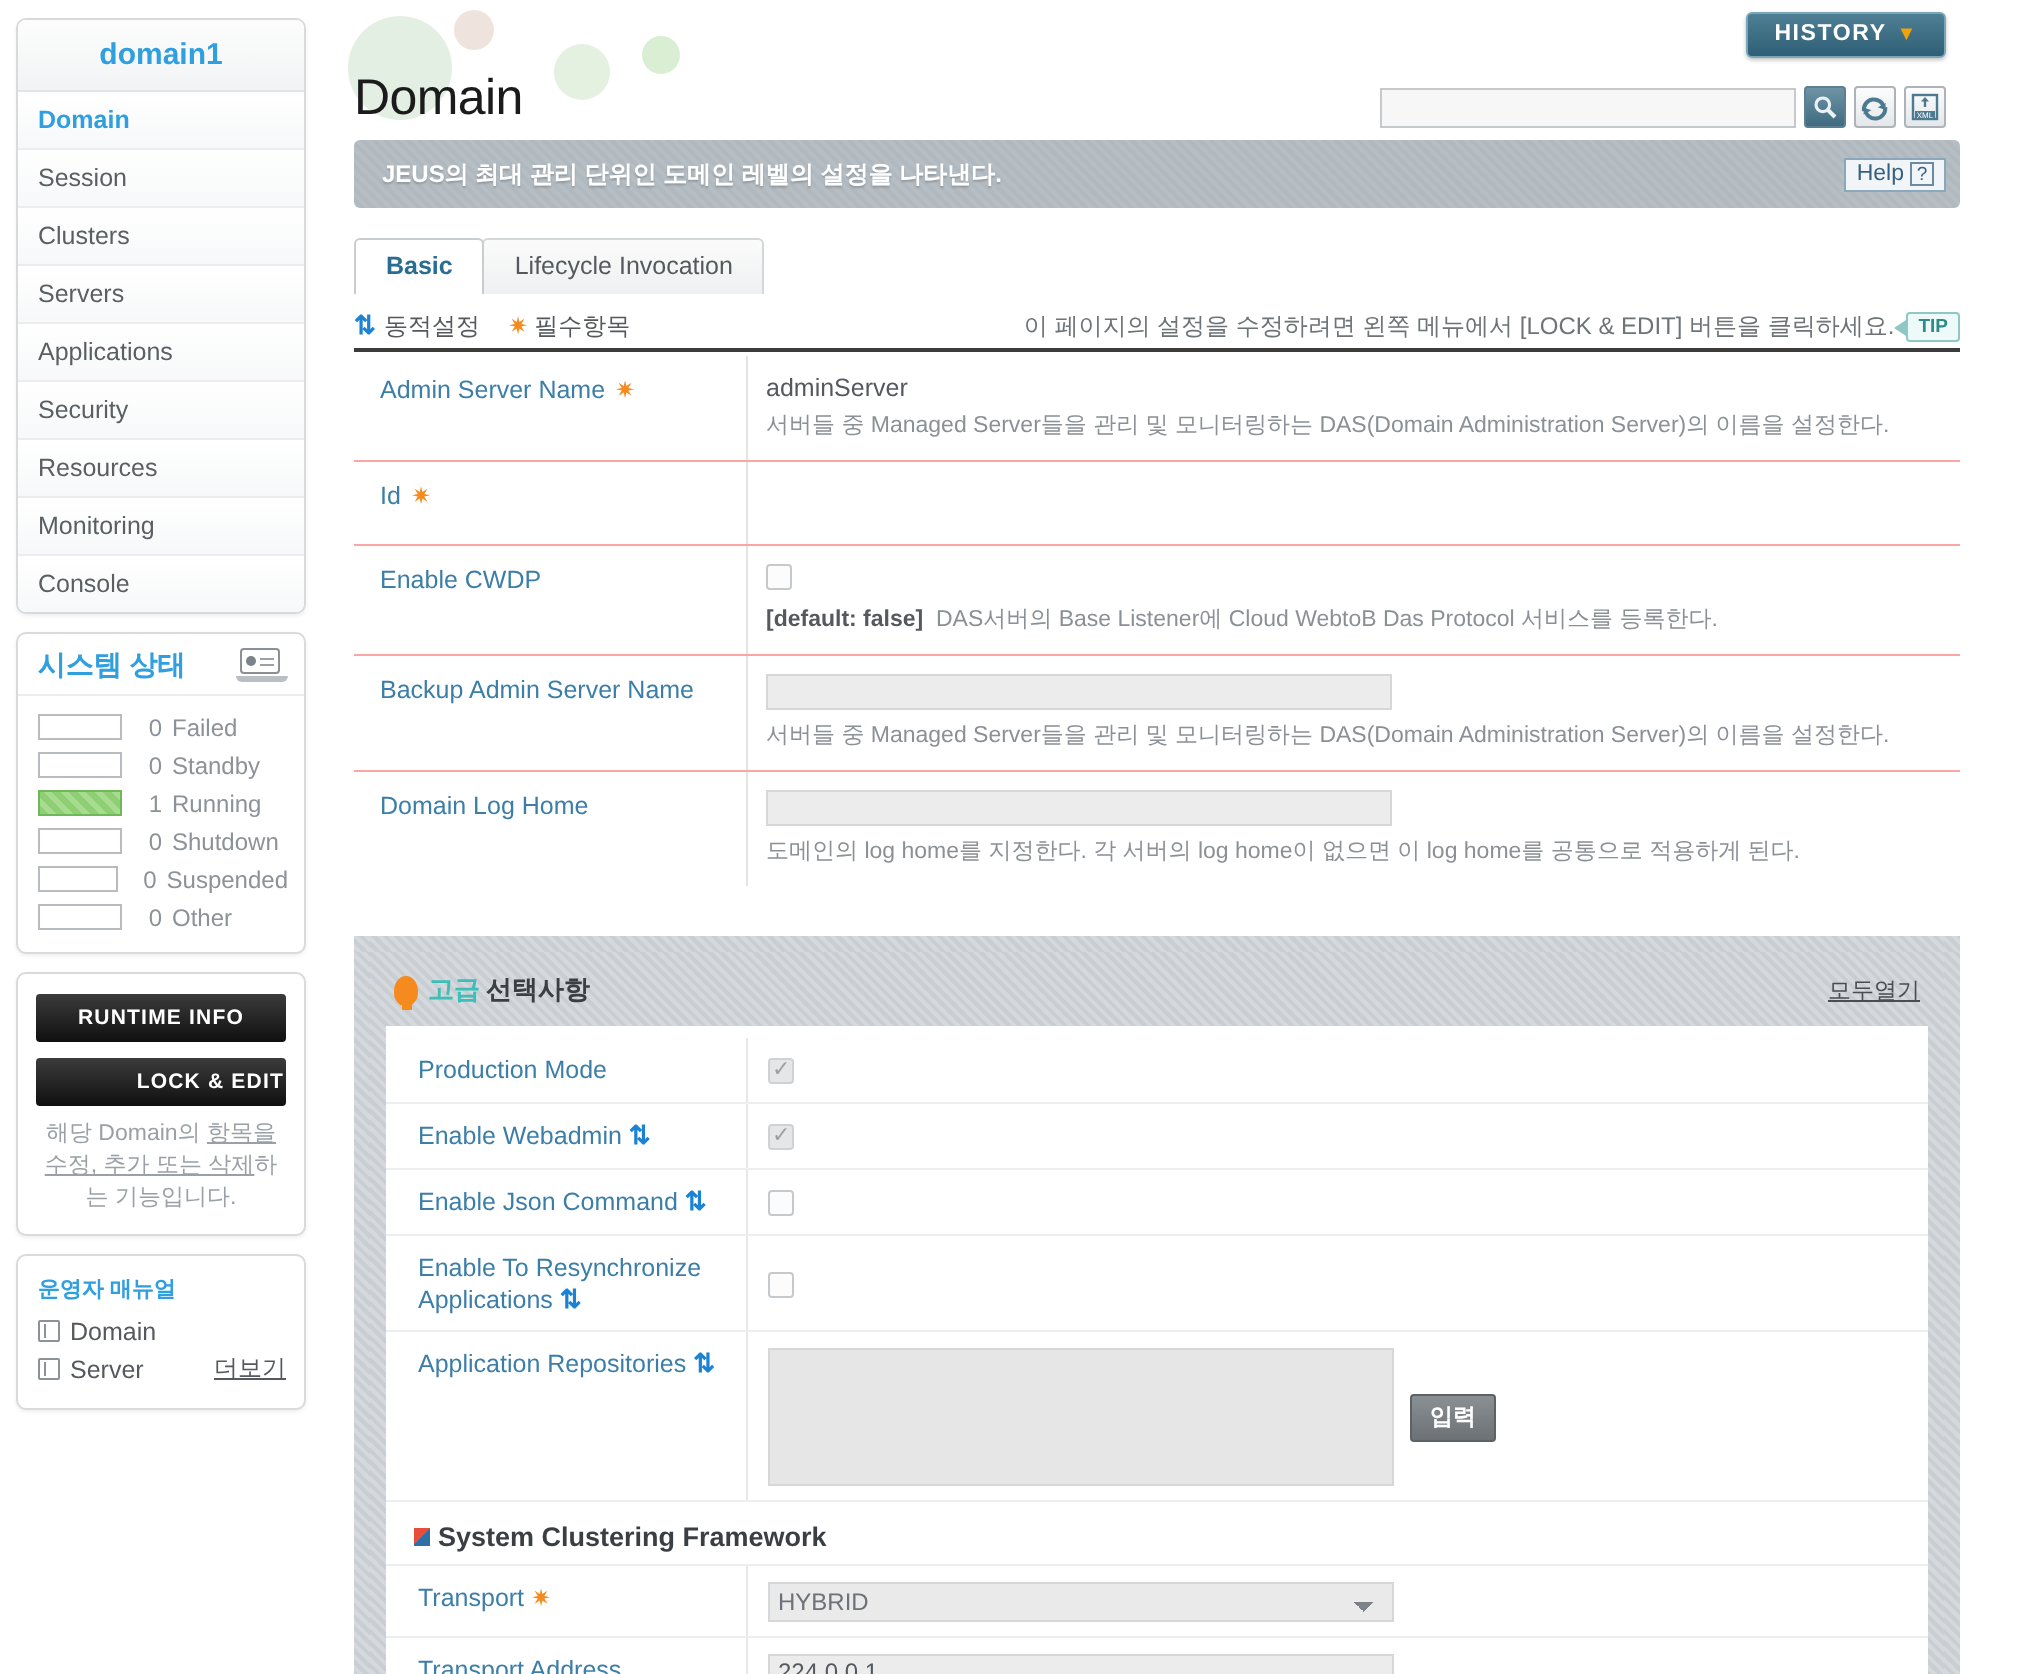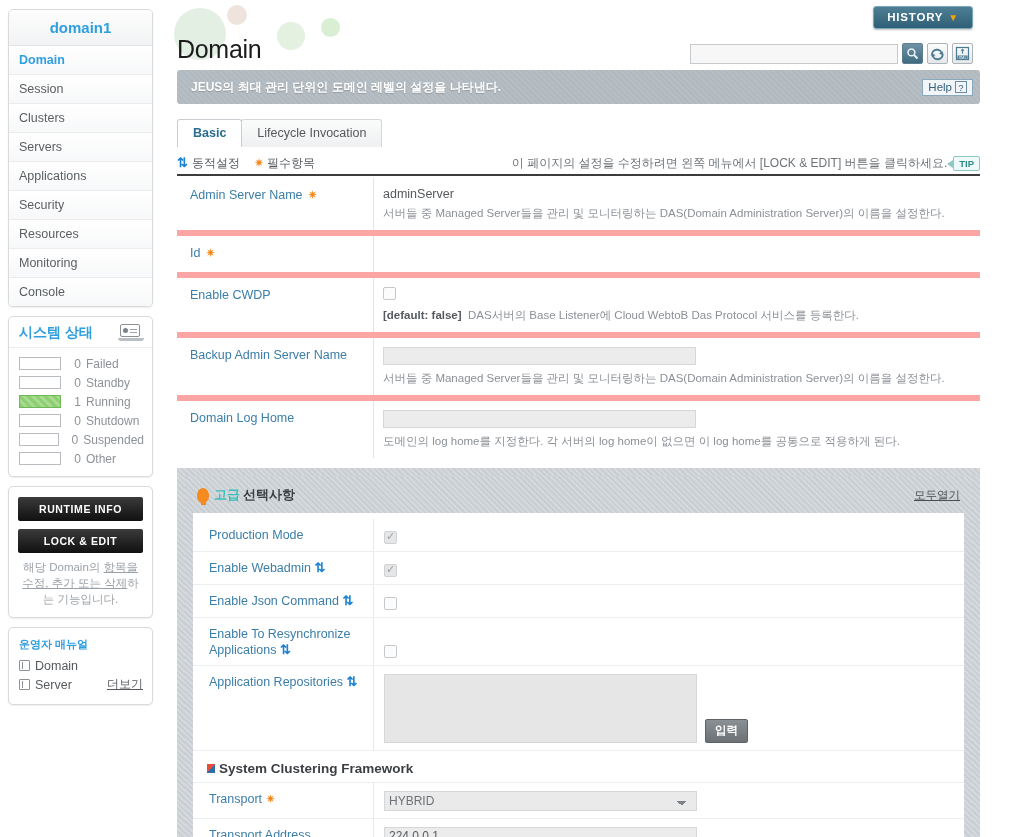--- a/index.html
+++ b/index.html
@@ -94,21 +94,21 @@
   .bigbtn {
     display:block; width: 100%;
     background: linear-gradient(#3b3b3b,#101010);
     color: #fff; font-weight: bold; font-size: 10.5px;
     letter-spacing: .6px;
     text-align: center; padding: 6px 1px;
     border: none; border-radius: 2px;
     margin-bottom: 8px; cursor: pointer;
     font-family: "Liberation Sans", sans-serif;
   }
-  .bigbtn:last-of-type { margin-bottom: 6px; }
+  .bigbtn:last-of-type { margin-bottom: 6px; text-align: right; }
   .help-note {
     color: #9aa0a6; font-size: 11.5px; line-height: 16px; text-align: center;
   }
   .help-note a { color: #9aa0a6; text-decoration: underline; }
 
   .manual-head { color:#2f9fe0; font-weight:bold; font-size:11px; padding: 9px 0 4px 10px;}
   .manual-list { padding: 0 9px 10px 10px; }
   .manual-item { display:flex; align-items:center; height: 19px; }
   .bookicon {
     width: 11px; height: 11px; border:1.3px solid #8d9298; margin-right: 5px;
@@ -217,21 +217,21 @@
     position: relative;
   }
   .tipbadge:before {
     content:""; position:absolute; left:-7px; top:3px;
     border-top:4px solid transparent; border-bottom:4px solid transparent;
     border-right:6px solid #8ec7c4;
   }
 
   
   .formtable { position:absolute; left:11px; right:32px; top: 178px; }
-  .frow { display:flex; border-bottom:6px solid #fca5a5; min-height: 42px; }
+  .frow { display:flex; border-bottom:1px solid #fca5a5; min-height: 42px; }
   .frow:last-child { border-bottom:none; }
   .fname {
     width: 197px; flex:none; padding: 10px 8px 8px 13px;
     color:#3b7ea8; font-size: 12.5px;
     border-right:1px solid #e2e4e6;
     display:flex; align-items:flex-start; gap:5px; flex-wrap:wrap;
   }
   .fval { flex:1; padding: 9px 6px 9px 9px; }
   .fval .v { color:#55595e; font-size:12.5px; margin-bottom:4px; }
   .fval .d { color:#8b9096; font-size:11.5px; line-height:16px; }
@@ -275,21 +275,21 @@
     margin-left:auto; font-size:11.5px; color:#4a4e52; text-decoration:underline; cursor:pointer;
   }
   .adv-body { background:#fff; padding: 6px 0 0; }
   .arow { display:flex; border-bottom:1px solid #eceef0; min-height:33px; }
   .arow:last-child { border-bottom:none; }
   .aname {
     width: 181px; flex:none; padding: 8px 6px 7px 16px;
     color:#3b7ea8; font-size:12.5px; border-right:1px solid #e5e7e9;
     line-height:16px;
   }
-  .aval { flex:1; padding: 8px 10px 7px 10px; display:flex; align-items:flex-end; }
+  .aval { flex:1; padding: 8px 10px 7px 10px; display:flex; align-items:center; }
 
   .sec-title {
     display:flex; align-items:center; padding: 10px 0 6px 14px;
     border-bottom:1px solid #eceef0;
   }
   .sec-title .sq {
     width:8px; height:9px; margin-right:4px;
     background: linear-gradient(135deg,#e84d3a 50%, #2f6fa8 50%);
   }
   .sec-title .nm { font-size:13.5px; color:#3b3f43; font-weight:bold; }

